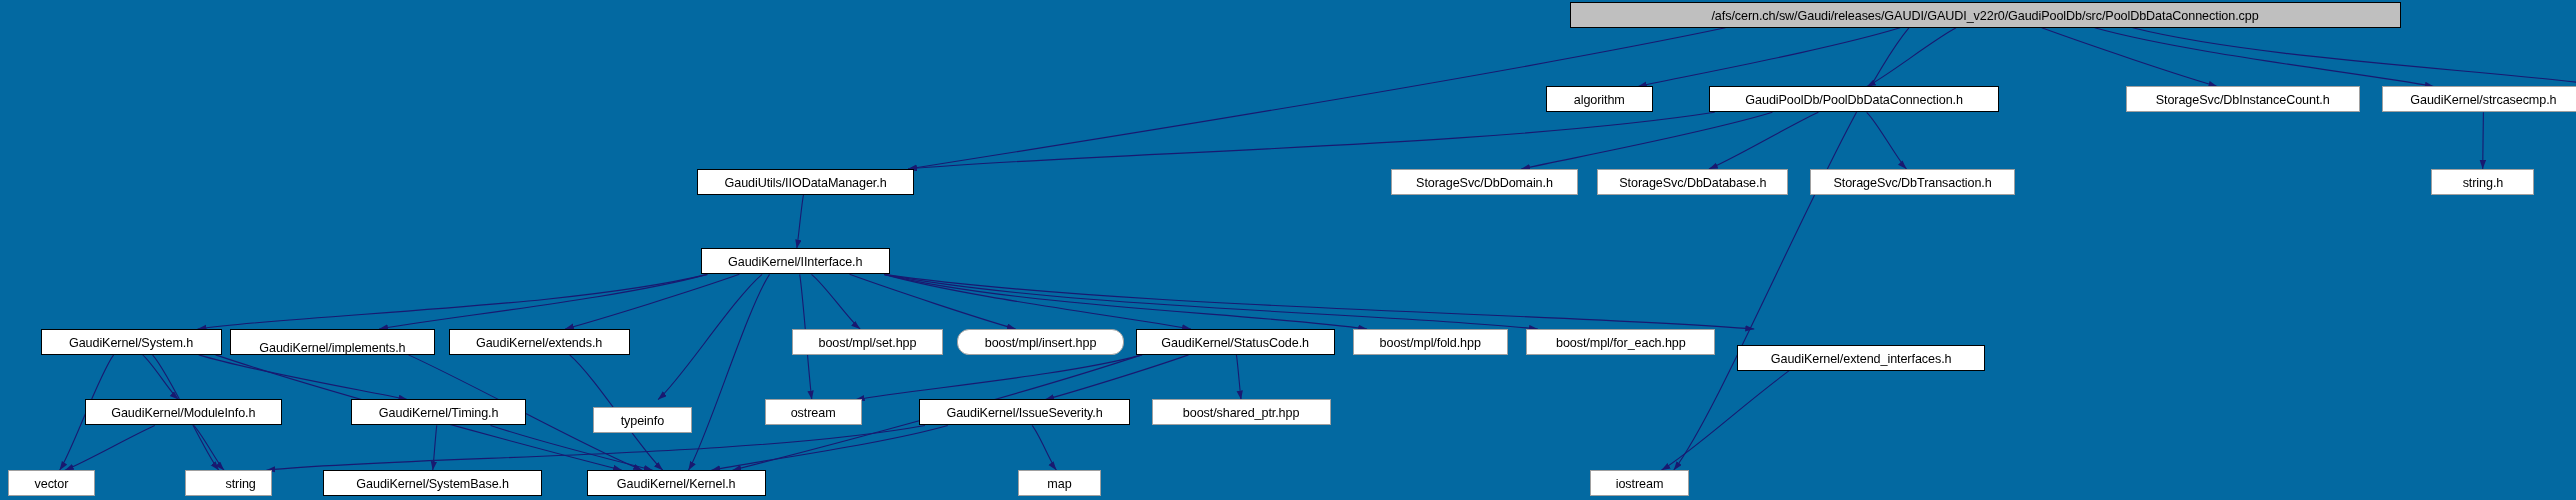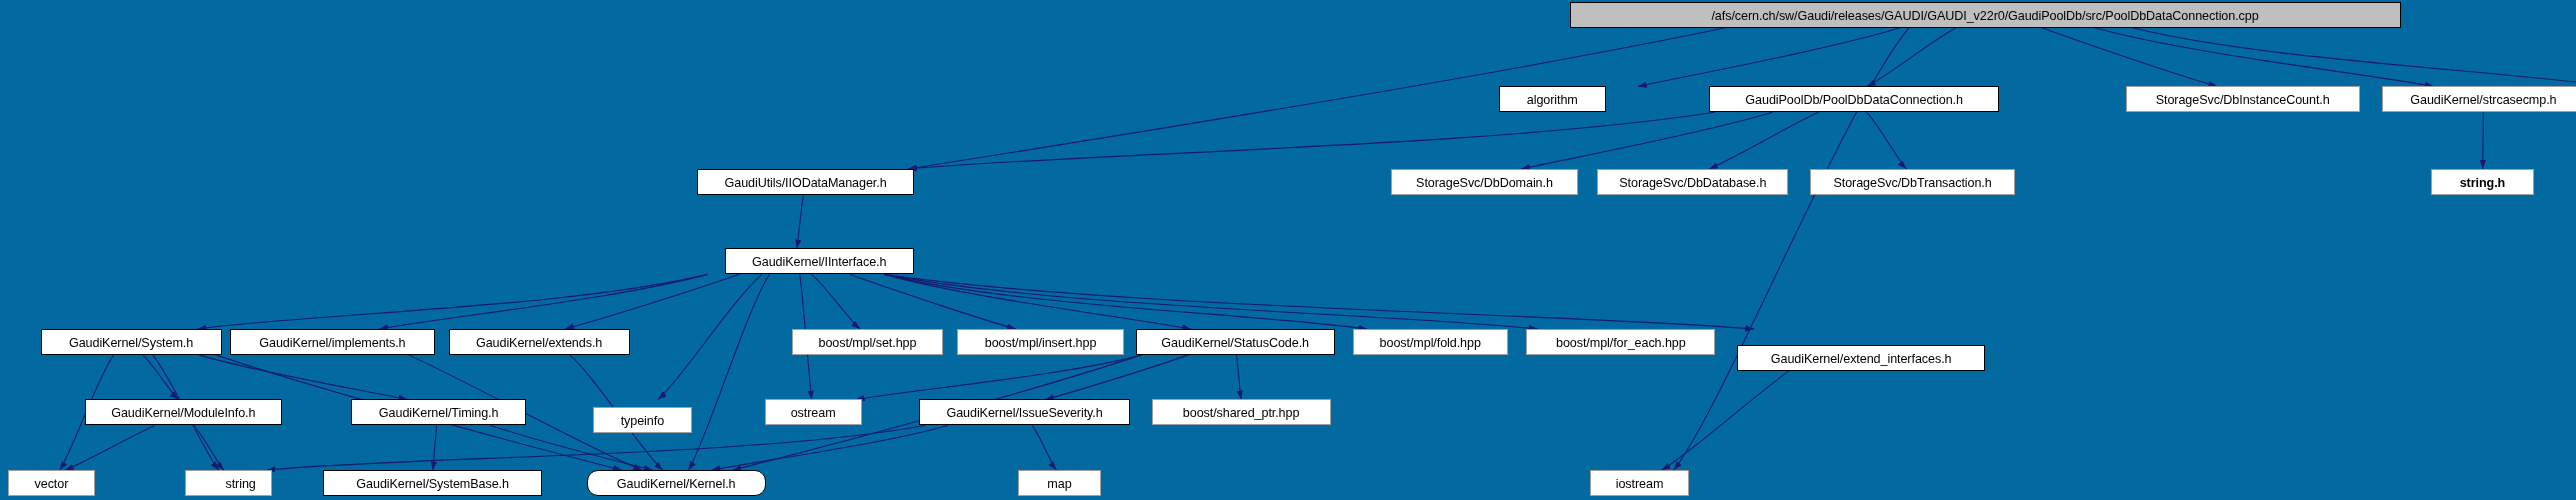--- a/index.html
+++ b/index.html
@@ -107,21 +107,21 @@
         <path d="M1038.92,428 C1045.652,435.974 1057.892,465.8828 1063.4,473" marker-end="url(#ah)"></path>
         <path d="M931,428 C748.675,460.75 417.175,458.45 268,473" marker-end="url(#ah)"></path>
         <path d="M954,428 C888.55,446.65 769.55,462.68 716,473" marker-end="url(#ah)"></path>
         <path d="M1823.94,357 C1782.239,381.98199999999997 1706.4189999999999,453.3254 1672.3,473" marker-end="url(#ah)"></path>
       </g>
   </svg>
   <div id="nodes">
       <div class="node root" style="left: 1570px; top: 2px; width: 831px;">
         <span class="lbl">/afs/cern.ch/sw/Gaudi/releases/GAUDI/GAUDI_v22r0/GaudiPoolDb/src/PoolDbDataConnection.cpp</span>
       </div>
-      <div class="node solid" style="left: 1499px; top: 86px; width: 107px; text-align: center;">
+      <div class="node solid" style="left: 1546px; top: 86px; width: 107px; text-align: center;">
         <span class="lbl">algorithm</span>
       </div>
       <div class="node solid" style="left: 1709px; top: 86px; width: 290px;">
         <span class="lbl">GaudiPoolDb/PoolDbDataConnection.h</span>
       </div>
       <div class="node light" style="left: 2126px; top: 86px; width: 234px;">
         <span class="lbl">StorageSvc/DbInstanceCount.h</span>
       </div>
       <div class="node light" style="left: 2382px; top: 86px; width: 203px;">
         <span class="lbl">GaudiKernel/strcasecmp.h</span>
@@ -131,39 +131,39 @@
       </div>
       <div class="node light" style="left: 1391px; top: 169px; width: 187px;">
         <span class="lbl">StorageSvc/DbDomain.h</span>
       </div>
       <div class="node light" style="left: 1597px; top: 169px; width: 191px;">
         <span class="lbl">StorageSvc/DbDatabase.h</span>
       </div>
       <div class="node light" style="left: 1810px; top: 169px; width: 205px;">
         <span class="lbl">StorageSvc/DbTransaction.h</span>
       </div>
-      <div class="node light" style="left: 2431px; top: 169px; width: 103px; font-weight: bold;">
+      <div class="node light" style="left: 2431px; top: 169px; width: 103px;">
         <span class="lbl">string.h</span>
       </div>
-      <div class="node solid" style="left: 701px; top: 248px; width: 189px; margin-left: 24px;">
+      <div class="node solid" style="left: 701px; top: 248px; width: 189px;">
         <span class="lbl">GaudiKernel/IInterface.h</span>
       </div>
       <div class="node solid" style="left: 41px; top: 329px; width: 181px;">
         <span class="lbl">GaudiKernel/System.h</span>
       </div>
-      <div class="node solid" style="left: 230px; top: 329px; width: 205px;">
+      <div class="node solid" style="left: 230px; top: 329px; width: 205px; align-items: flex-end;">
         <span class="lbl">GaudiKernel/implements.h</span>
       </div>
       <div class="node solid" style="left: 449px; top: 329px; width: 181px;">
         <span class="lbl">GaudiKernel/extends.h</span>
       </div>
       <div class="node light" style="left: 792px; top: 329px; width: 151px;">
         <span class="lbl">boost/mpl/set.hpp</span>
       </div>
-      <div class="node light" style="left: 957px; top: 329px; width: 167px;">
+      <div class="node light" style="left: 957px; top: 329px; width: 167px; border-radius: 12px;">
         <span class="lbl">boost/mpl/insert.hpp</span>
       </div>
       <div class="node solid" style="left: 1136px; top: 329px; width: 199px;">
         <span class="lbl">GaudiKernel/StatusCode.h</span>
       </div>
       <div class="node light" style="left: 1353px; top: 329px; width: 155px;">
         <span class="lbl">boost/mpl/fold.hpp</span>
       </div>
       <div class="node light" style="left: 1526px; top: 329px; width: 189px;">
         <span class="lbl">boost/mpl/for_each.hpp</span>
@@ -191,21 +191,21 @@
       </div>
       <div class="node light" style="left: 8px; top: 470px; width: 87px;">
         <span class="lbl">vector</span>
       </div>
       <div class="node light" style="left: 185px; top: 470px; width: 87px; padding-left: 24px;">
         <span class="lbl">string</span>
       </div>
       <div class="node solid" style="left: 323px; top: 470px; width: 219px;">
         <span class="lbl">GaudiKernel/SystemBase.h</span>
       </div>
-      <div class="node solid" style="left: 587px; top: 470px; width: 179px; border-radius: 11px;">
+      <div class="node solid" style="left: 587px; top: 470px; width: 179px;">
         <span class="lbl">GaudiKernel/Kernel.h</span>
       </div>
       <div class="node light" style="left: 1018px; top: 470px; width: 83px;">
         <span class="lbl">map</span>
       </div>
       <div class="node light" style="left: 1590px; top: 470px; width: 99px;">
         <span class="lbl">iostream</span>
       </div>
     </div>
 </div>

